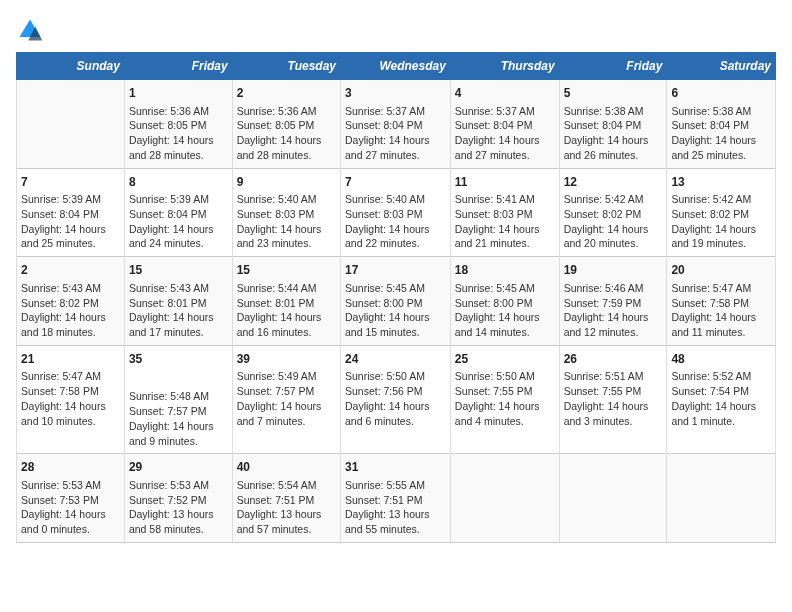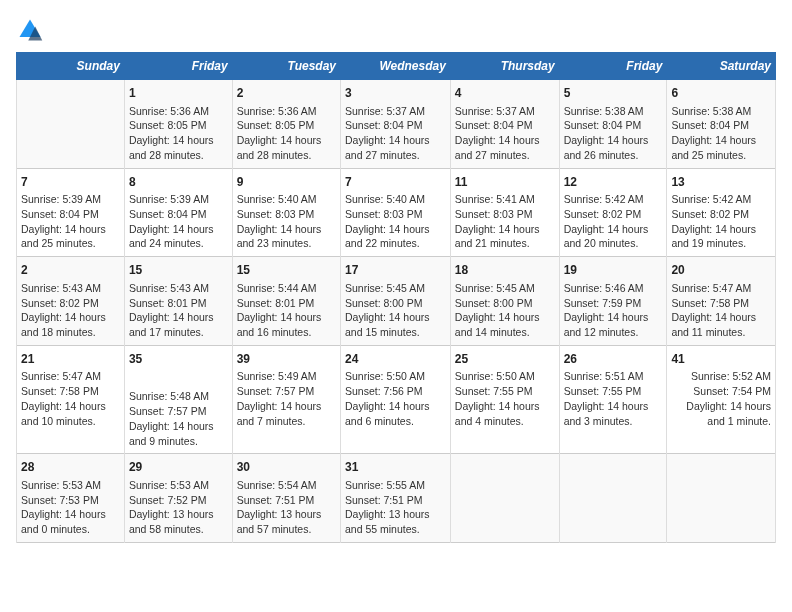--- a/index.html
+++ b/index.html
@@ -312,22 +312,22 @@
 and 4 minutes.</div>
         </td>
         <td>
           <span class="day-num">26</span>
           <div class="day-info" style="white-space: pre-line;">Sunrise: 5:51 AM
 Sunset: 7:55 PM
 Daylight: 14 hours
 and 3 minutes.</div>
         </td>
         <td>
-          <span class="day-num">41</span>
-          <div class="day-info" style="white-space: pre-line; text-align: right;">Sunrise: 5:52 AM
+          <span class="day-num">48</span>
+          <div class="day-info" style="white-space: pre-line;">Sunrise: 5:52 AM
 Sunset: 7:54 PM
 Daylight: 14 hours
 and 1 minute.</div>
         </td>
       </tr>
       <tr>
         <td>
           <span class="day-num">28</span>
           <div class="day-info" style="white-space: pre-line;">Sunrise: 5:53 AM
 Sunset: 7:53 PM
@@ -335,21 +335,21 @@
 and 0 minutes.</div>
         </td>
         <td>
           <span class="day-num">29</span>
           <div class="day-info" style="white-space: pre-line;">Sunrise: 5:53 AM
 Sunset: 7:52 PM
 Daylight: 13 hours
 and 58 minutes.</div>
         </td>
         <td>
-          <span class="day-num">30</span>
+          <span class="day-num">40</span>
           <div class="day-info" style="white-space: pre-line;">Sunrise: 5:54 AM
 Sunset: 7:51 PM
 Daylight: 13 hours
 and 57 minutes.</div>
         </td>
         <td>
           <span class="day-num">31</span>
           <div class="day-info" style="white-space: pre-line;">Sunrise: 5:55 AM
 Sunset: 7:51 PM
 Daylight: 13 hours

